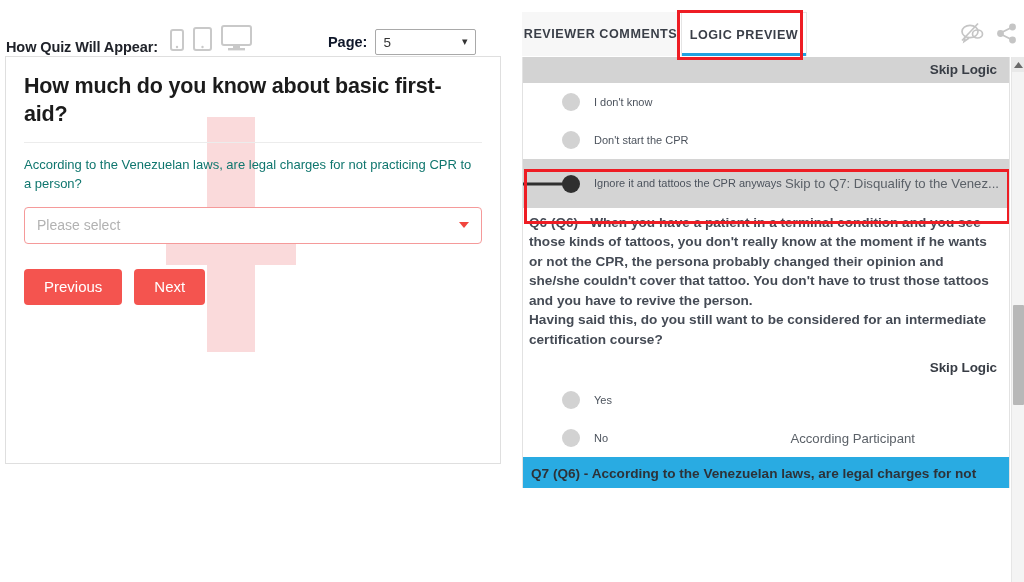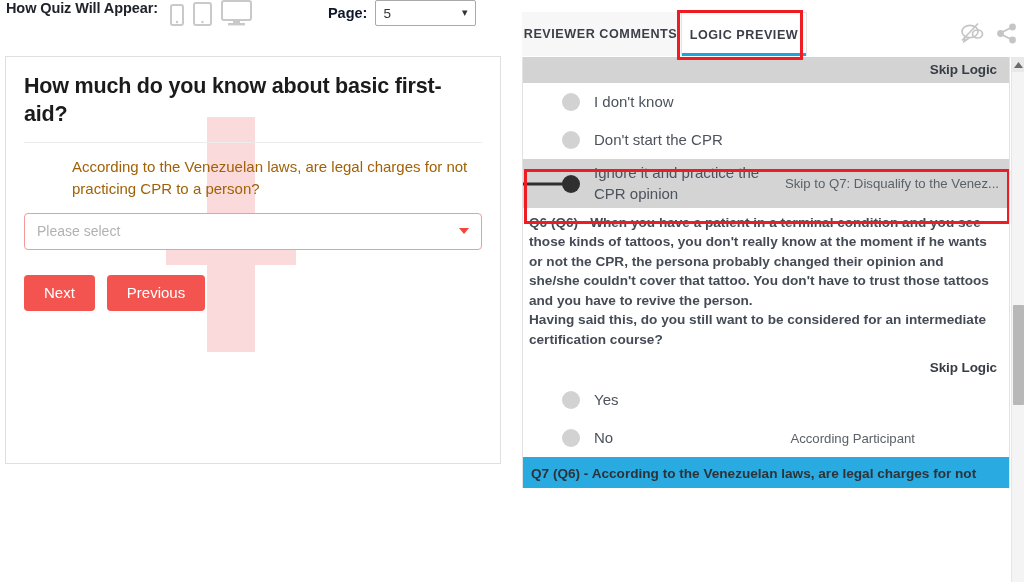--- a/index.html
+++ b/index.html
@@ -10,21 +10,21 @@
     font-family: "Liberation Sans", sans-serif;
     overflow: hidden;
   }
   #root { position: relative; width: 1024px; height: 582px; background: #fff; }
 
   
   #left-pane { position: absolute; left: 0; top: 0; width: 511px; height: 582px; background: #fff; }
 
   .preview-bar {
     position: absolute; left: 0; top: 0; width: 511px; height: 55px;
-    display: flex; align-items: flex-start; padding-left: 6px;
+    display: flex; align-items: flex-end; padding-left: 6px;
   }
   .preview-label {
     font-size: 14.5px; font-weight: bold; color: #20232a; letter-spacing: -0.1px;
     white-space: nowrap;
   }
   .device-icons { display: flex; align-items: flex-end; gap: 9px; margin-left: 12px; }
   .dev { fill: none; stroke: #c9c9c9; }
 
   .page-group { display: flex; align-items: center; margin-left: 76px; }
   .page-label { font-size: 14.5px; font-weight: bold; color: #0f172a; margin-right: 8px; }
@@ -47,23 +47,22 @@
   .cross-wm { position: absolute; left: 0; top: 0; width: 100%; height: 100%; pointer-events: none; }
   .cross-v { position: absolute; left: 201px; top: 60px; width: 48px; height: 235px; background: #fadadb; }
   .cross-h { position: absolute; left: 160px; top: 160px; width: 130px; height: 48px; background: #fadadb; }
   .quiz-inner { position: relative; z-index: 2; padding: 16px 18px 0 18px; }
   .quiz-title {
     font-size: 21.5px; font-weight: bold; color: #1b1b1b; line-height: 1.28;
     letter-spacing: -0.2px; margin: 0 0 14px 0;
   }
   .quiz-sep { height: 1px; background: #ececec; margin: 0 0 13px 0; }
   .quiz-question {
-    font-size: 15px; color: #a16207; line-height: 1.45; margin-bottom: 13px;
+    font-size: 13px; color: #0f766e; line-height: 1.45; margin-bottom: 13px;
     max-width: 462px;
-    margin-left: 48px;
   }
   .quiz-select {
     height: 37px; border: 1px solid #f59a9a; border-radius: 4px; background: #fff;
     display: flex; align-items: center; padding: 0 12px; position: relative;
   }
   .quiz-select .ph { font-size: 14px; color: #b2b2b2; }
   .quiz-select .caret {
     position: absolute; right: 12px; top: 50%; transform: translateY(-50%);
     width: 0; height: 0; border-left: 5px solid transparent; border-right: 5px solid transparent;
     border-top: 6px solid #f1453d;
@@ -114,21 +113,21 @@
   }
   .qtext.active { background: #29abe2; color: #2d3238; padding: 7px 12px 8px 8px; }
   .opt-row {
     position: relative; display: flex; align-items: center; min-height: 38px;
     padding: 4px 10px 4px 0;
   }
   .opt-row.hl { background: #d4d4d4; }
   .radio { width: 18px; height: 18px; border-radius: 50%; background: #d2d2d2; flex: 0 0 18px; margin-left: 39px; }
   .radio.filled { background: #2f2f2f; margin-left: 39px; }
   .connector { position: absolute; left: 0; top: 50%; width: 40px; height: 3px; background: #2f2f2f; transform: translateY(-50%); }
-  .opt-label { font-size: 15px; color: #4c535d; margin-left: 14px; line-height: 1.35; max-width: 230px; }
+  .opt-label { font-size: 11px; color: #4c535d; margin-left: 14px; line-height: 1.35; max-width: 230px; }
   .opt-action { font-size: 13.2px; color: #5b6168; margin-left: auto; white-space: nowrap; }
   .row-highlight {
     position: absolute; left: 1px; top: 112px; width: 486px; height: 55px;
     border: 3px solid #ee1d24; pointer-events: none; z-index: 6;
   }
 
   
   .sb-track { position: absolute; left: 489px; top: 57px; width: 13px; height: 525px; background: #f4f4f4; border-left: 1px solid #e6e6e6; }
   .sb-up { position: absolute; left: 0; top: 0; width: 13px; height: 15px; background: #e9e9e9; display: flex; align-items: center; justify-content: center; }
   .sb-thumb { position: absolute; left: 1px; top: 248px; width: 11px; height: 100px; background: #b8b8b8; border-radius: 1px; }
@@ -181,22 +180,22 @@
       </div>
       <div class="quiz-inner">
         <h1 class="quiz-title">How much do you know about basic first-aid?</h1>
         <div class="quiz-sep"></div>
         <div class="quiz-question">According to the Venezuelan laws, are legal charges for not practicing CPR to a person?</div>
         <div class="quiz-select">
           <span class="ph">Please select</span>
           <span class="caret"></span>
         </div>
         <div class="quiz-btns">
+          <button class="qbtn">Previous</button>
           <button class="qbtn">Next</button>
-          <button class="qbtn">Previous</button>
         </div>
       </div>
     </div>
   </div>
 
   <div id="right-pane">
 
     <div class="tabbar">
       <div class="tab" id="tab-logic">
         <span>LOGIC PREVIEW</span>
@@ -239,21 +238,21 @@
 
       <div class="opt-row">
         <span class="radio"></span>
         <span class="opt-label">Don't start the CPR</span>
         <span class="opt-action"></span>
       </div>
 
       <div class="opt-row hl" style="min-height:49px">
         <span class="connector"></span>
         <span class="radio filled"></span>
-        <span class="opt-label">Ignore it and practice the CPR opinion</span>
+        <span class="opt-label">Ignore it and tattoos the CPR anyways</span>
         <span class="opt-action">Skip to Q7: Disqualify to the Venez...</span>
       </div>
 
       <div class="qtext" style="white-space:pre-line">Q6 (Q6) - When you have a patient in a terminal condition and you see those kinds of tattoos, you don't really know at the moment if he wants or not the CPR, the persona probably changed their opinion and she/she couldn't cover that tattoo. You don't have to trust those tattoos and you have to revive the person.
 Having said this, do you still want to be considered for an intermediate certification course?</div>
 
       <div class="sec-head" style="background:transparent">Skip Logic</div>
 
       <div class="opt-row">
         <span class="radio"></span>

